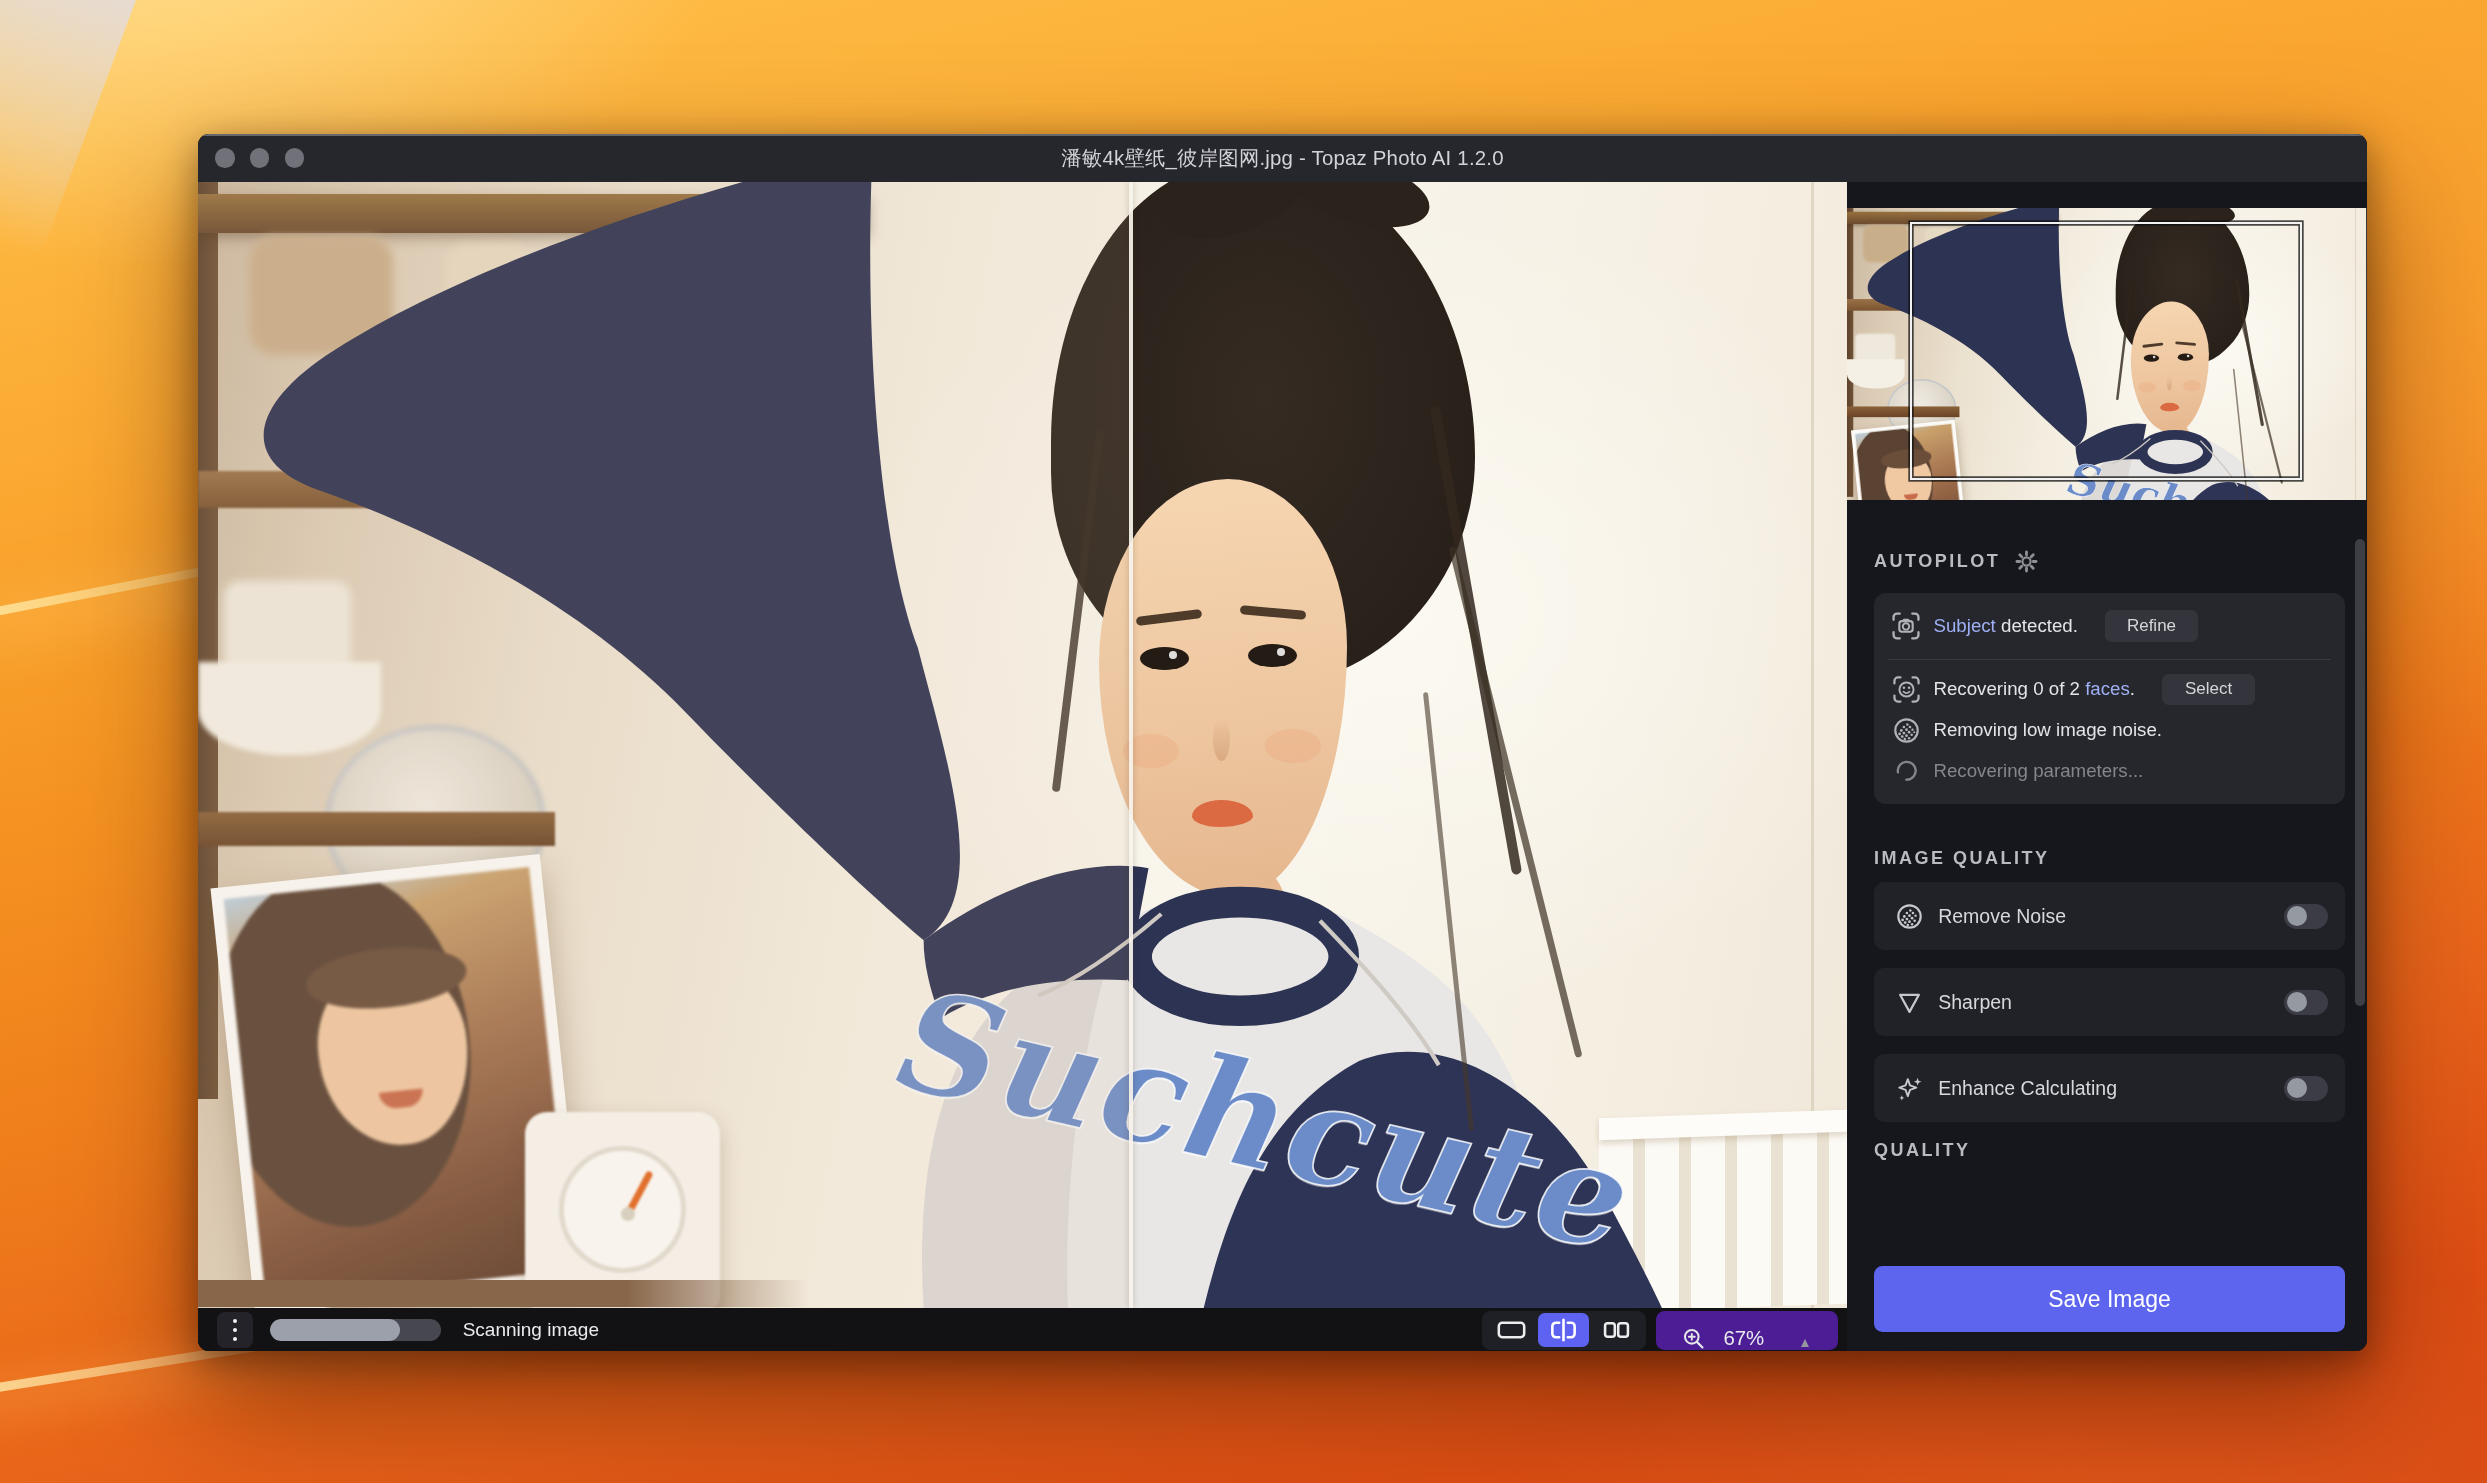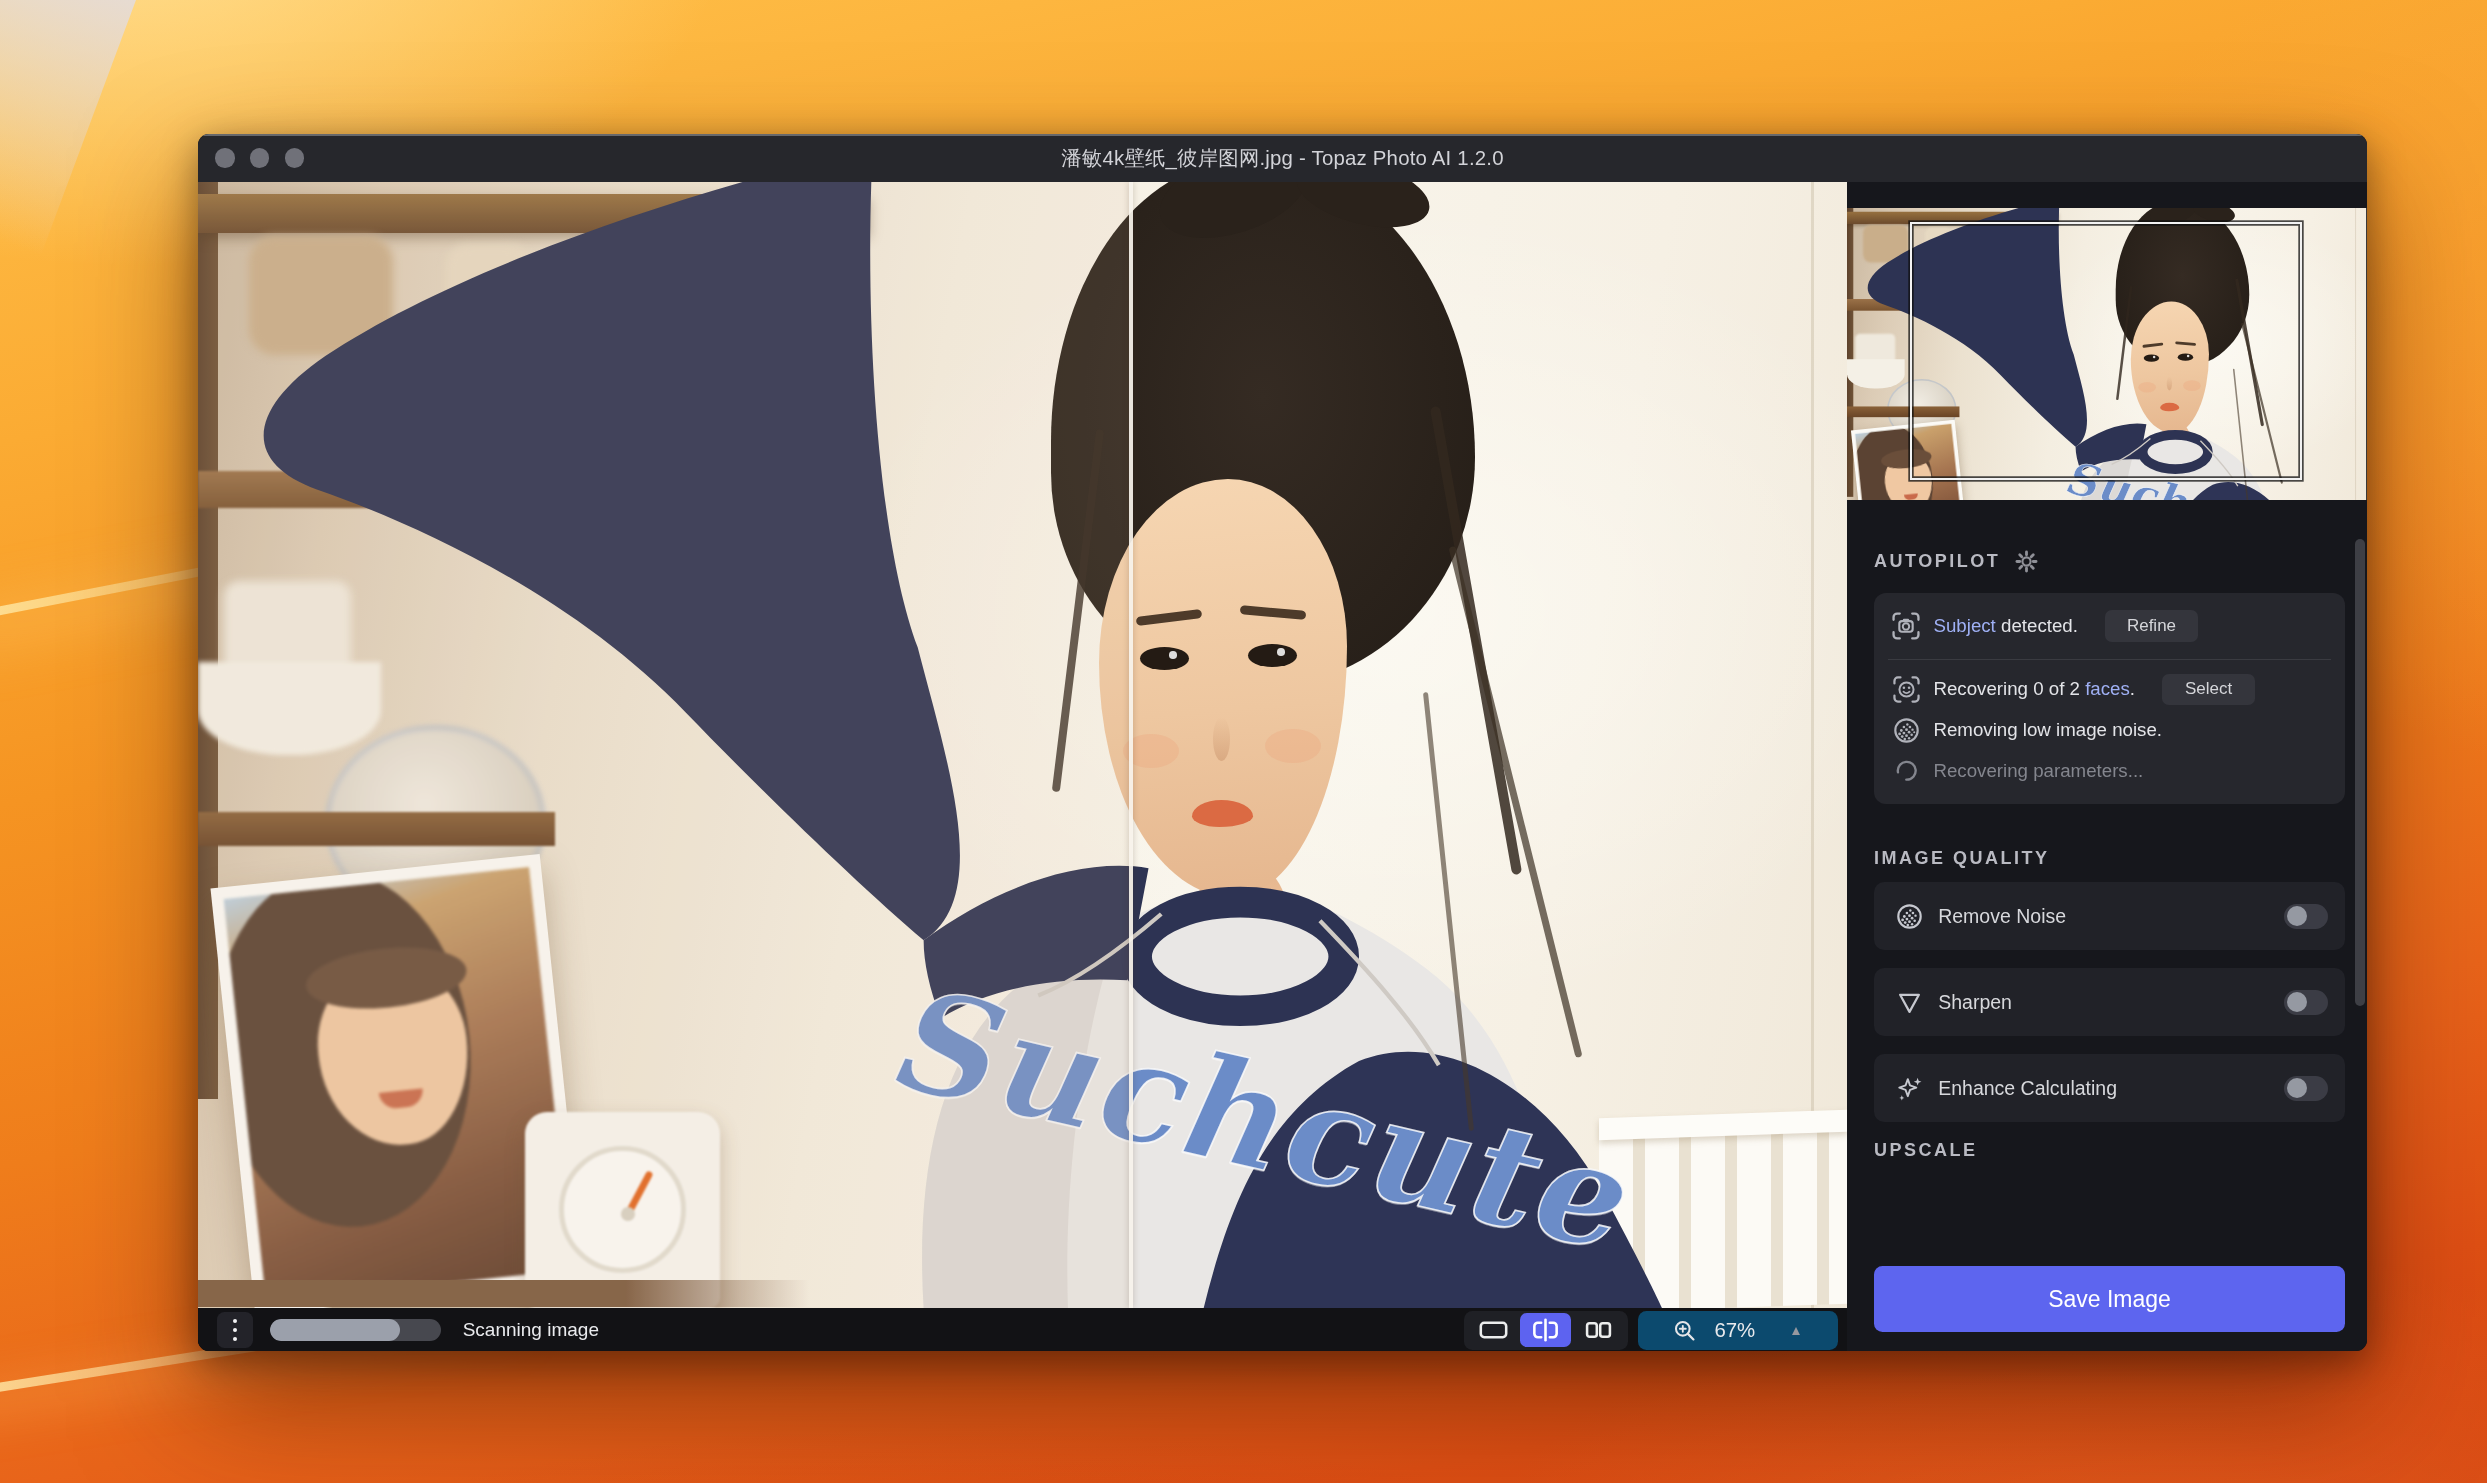--- a/index.html
+++ b/index.html
@@ -138,22 +138,22 @@
   .menu-btn { width:36px; height:36px; border-radius:7.6px; background:#232329; display:flex;
     align-items:center; justify-content:center; flex-direction:column; gap:5.1px; }
   .menu-btn i { width:4.2px; height:4.2px; border-radius:50%; background:#f2f2f4; }
   .progress { margin-left:17px; width:171px; height:22px; border-radius:11px; background:#47484f; overflow:hidden; }
   .progress .fill { height:100%; width:76%; border-radius:11px; background:#9ba0ab; }
   .status-text { margin-left:22px; font-size:19px; color:#eaebee; }
   .tb-spacer { flex:1; }
   .view-group { height:39px; background:#1f2025; border-radius:8.5px; display:flex; align-items:center; padding:0 3.4px; gap:1.7px; }
   .view-btn { width:51px; height:34px; border-radius:6.8px; display:flex; align-items:center; justify-content:center; }
   .view-btn.active { background:#5d63f0; }
-  .zoom-group { margin-left:10.2px; height:39px; background:#0c4a6e; border-radius:8.5px;
-    display:flex; align-items:center; padding:0 35px; }
+  .zoom-group { margin-left:10.2px; height:39px; background:#4c1d95; border-radius:8.5px;
+    display:flex; align-items:flex-end; padding:0 26px; }
   .zoom-label { font-size:20.4px; color:#e9eaed; margin:0 22px 0 18.7px; }
   .zoom-caret { font-size:13.6px; color:#97989f; margin-left:12px; }
 
   
   .sidebar { width:520px; background:#16171c; display:flex; flex-direction:column; position:relative; }
   .thumb-nav { height:317px; position:relative; background:#16171c; }
   .thumb-clip { position:absolute; left:0; top:25.5px; width:520px; height:292px; overflow:hidden; background:#101013; }
   .thumb-scale { width:1649px; height:1126px; transform:scale(0.315); transform-origin:0 0; }
   .viewport-rect { position:absolute; left:63px; top:14.4px; width:392px; height:258px;
     border:2.5px solid #f2f2f2; box-shadow:0 0 0 1.7px rgba(15,15,15,.75), inset 0 0 0 1.7px rgba(15,15,15,.75); }
@@ -555,21 +555,21 @@
               </span>
               <span class="iq-label">Enhance Calculating</span>
               <span class="iq-spacer"></span>
               <span class="toggle">
                   <span class="knob"></span>
                 </span>
             </div>
           </div>
 
           <div class="sec-head upscale-head">
-            <span>UPSCALE</span>
+            <span>QUALITY</span>
           </div>
         </div>
 
         <div class="panel-footer">
           <div class="save-btn">Save Image</div>
         </div>
 
         <div class="scroll-thumb"></div>
       </div>
     </div>

